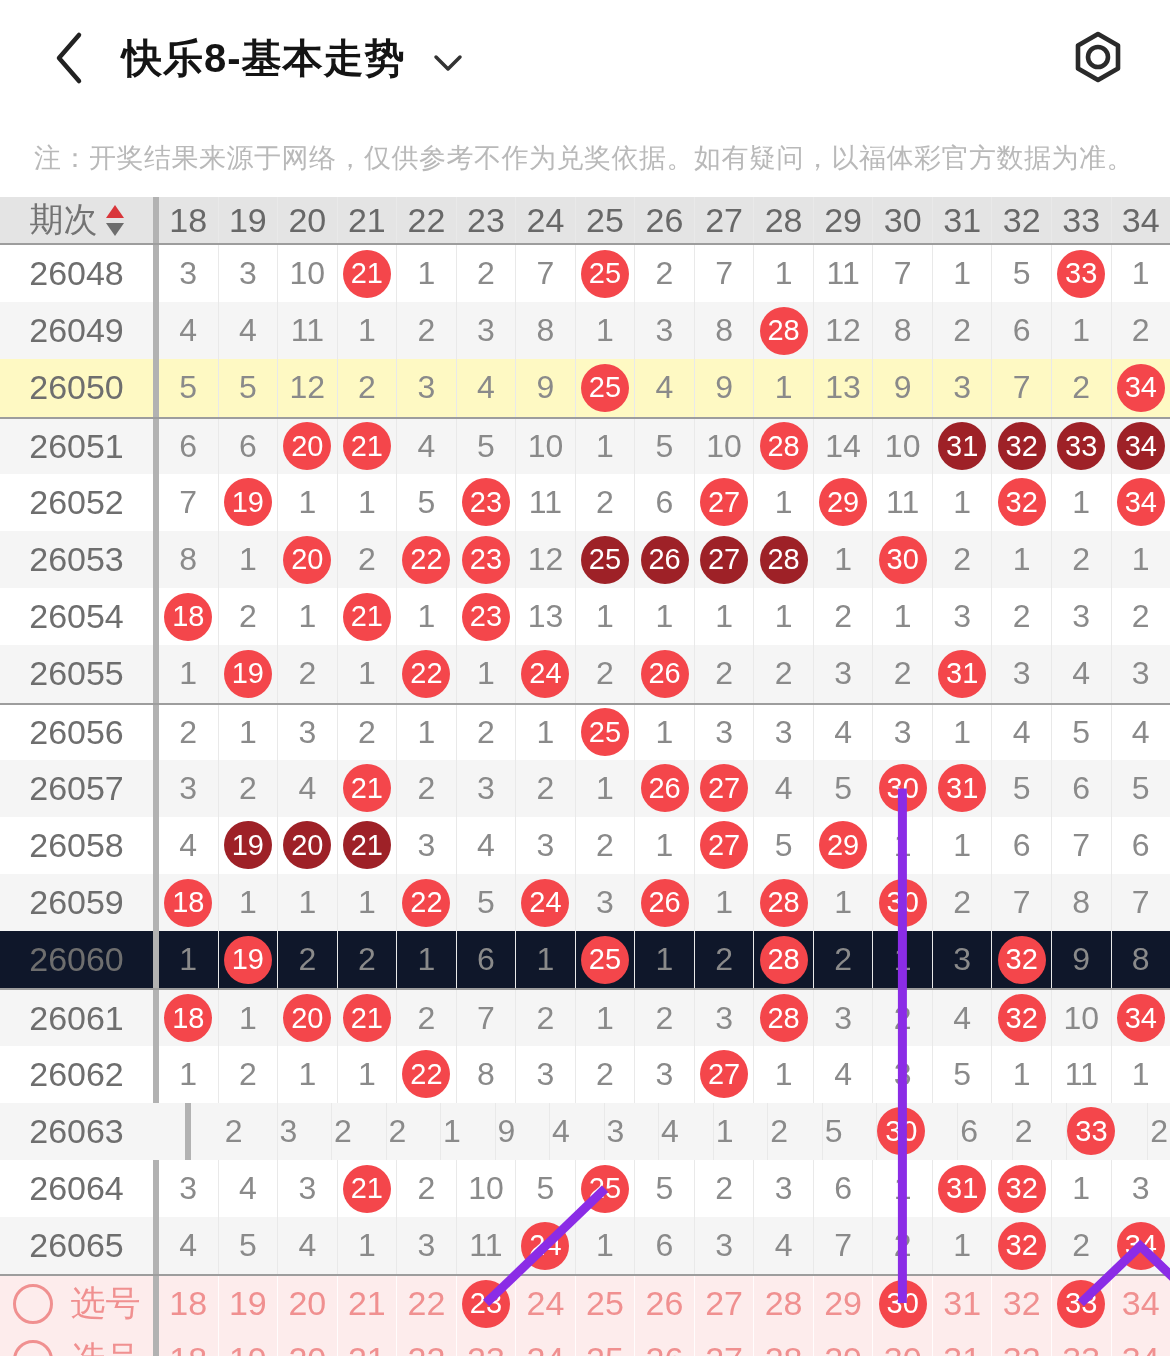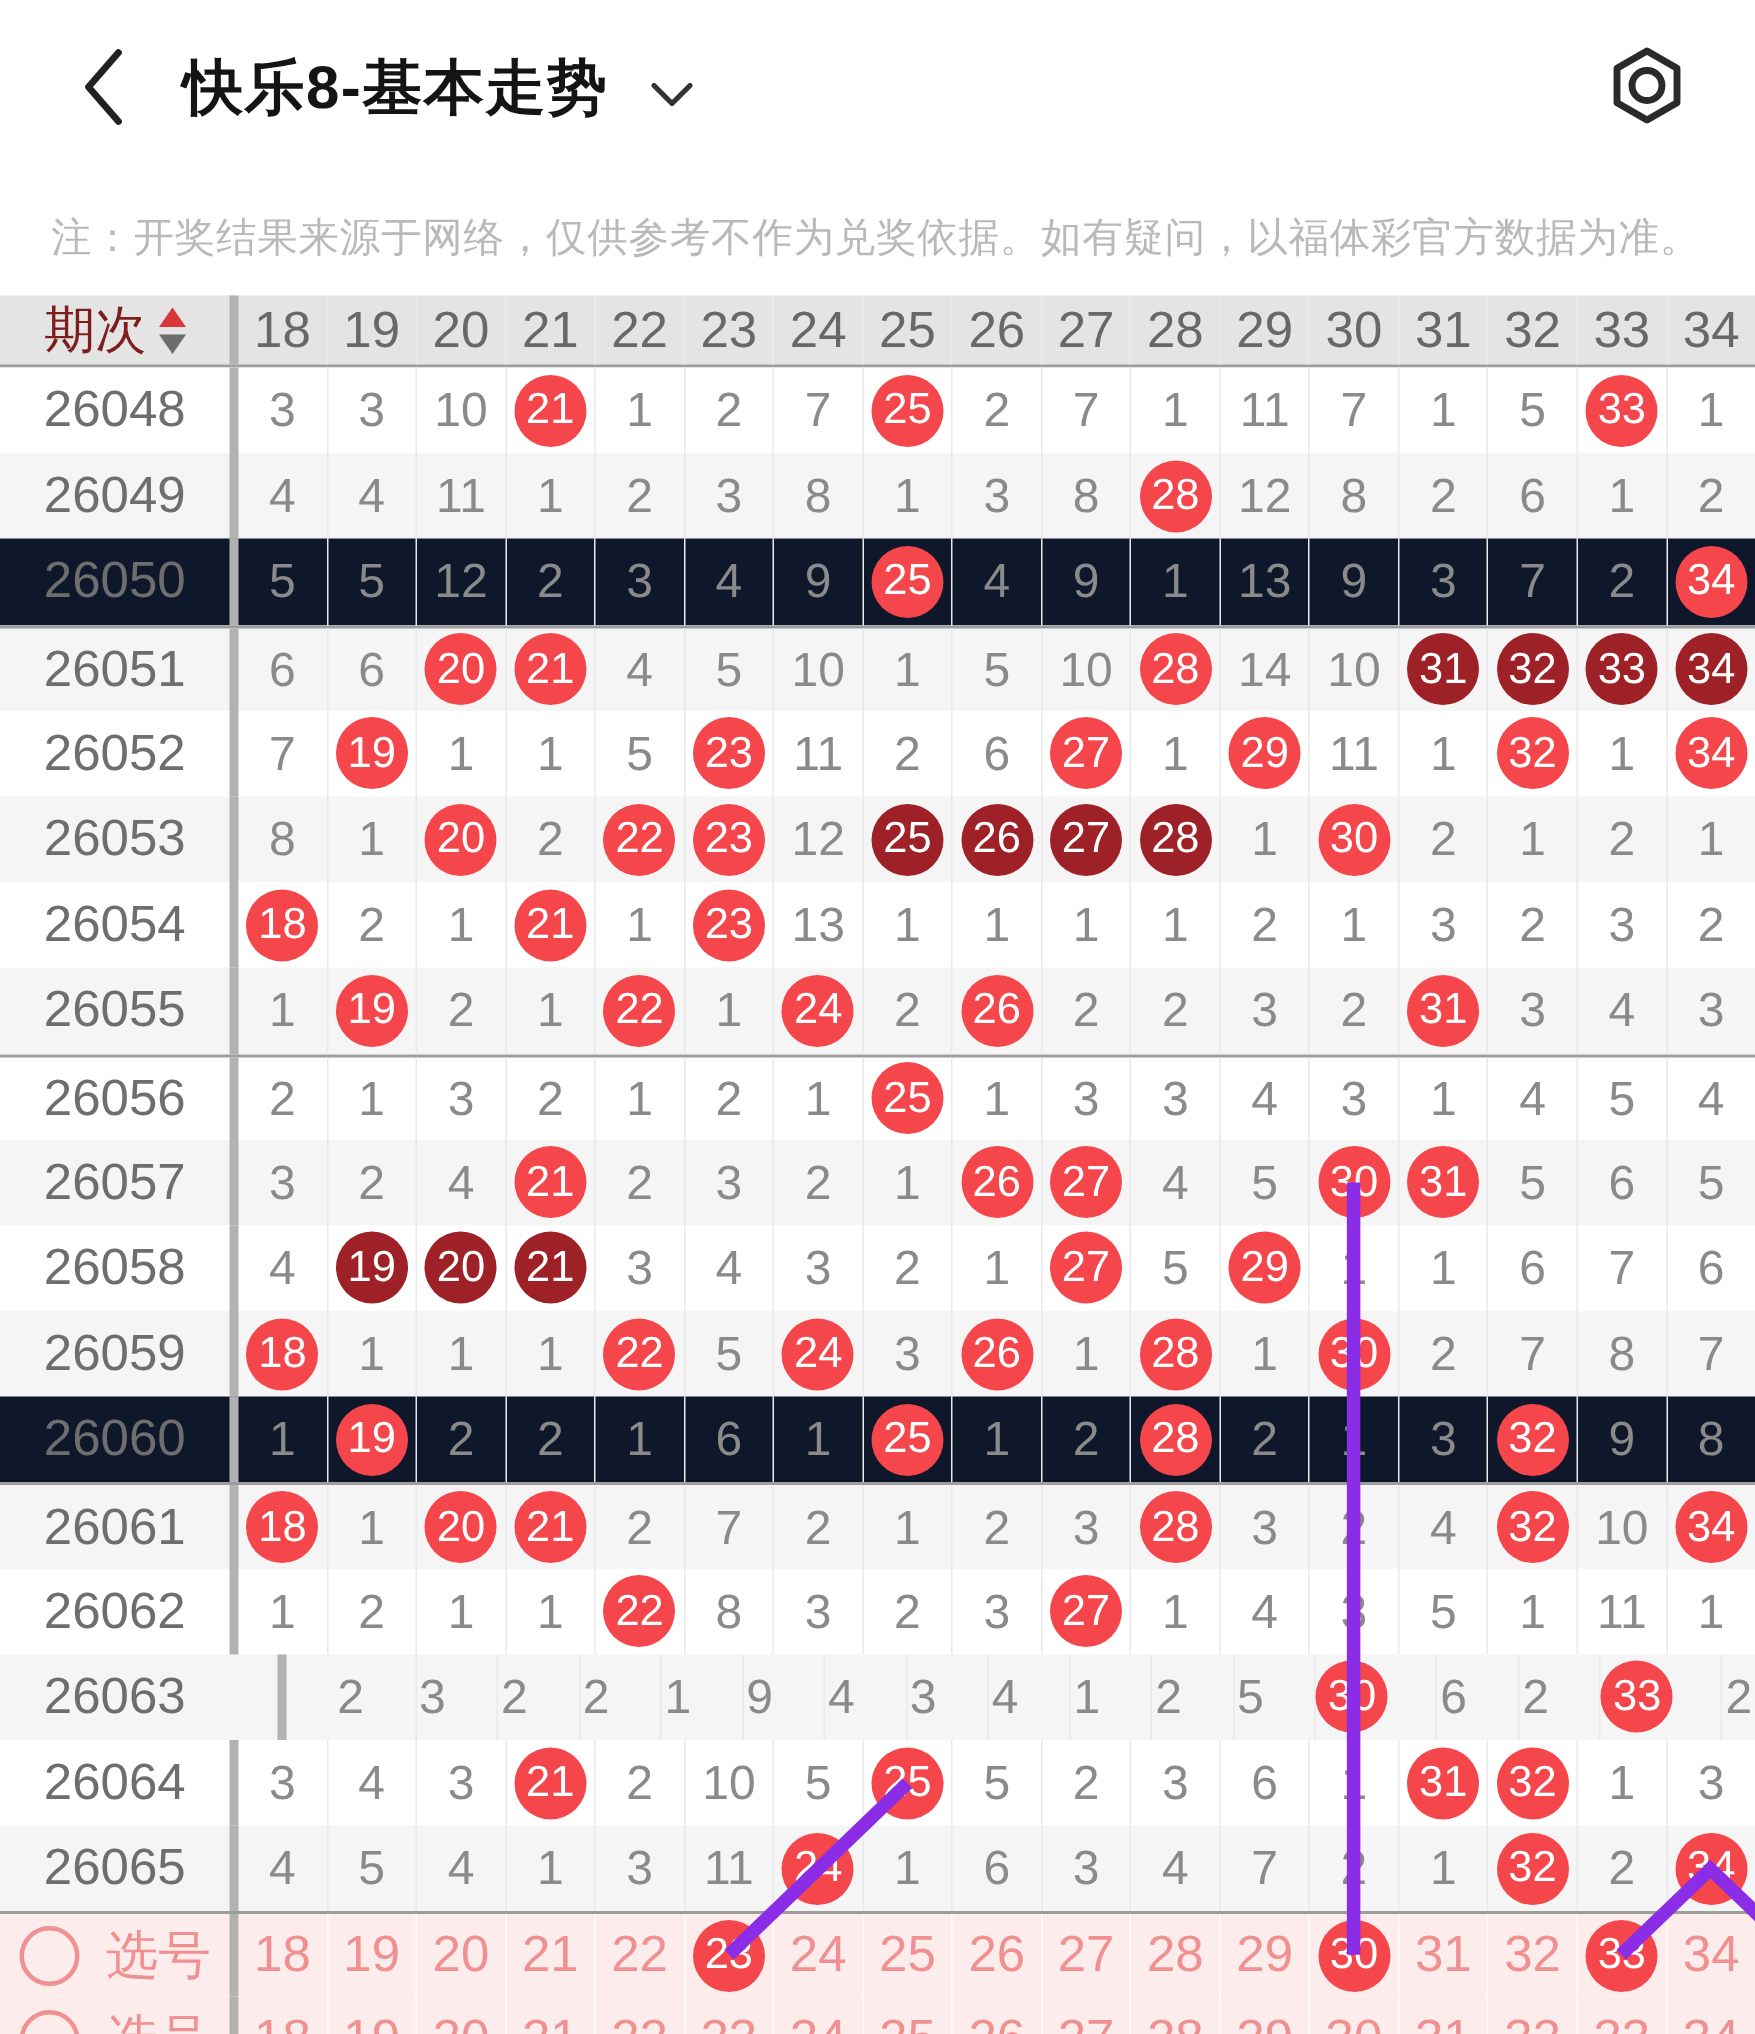--- a/index.html
+++ b/index.html
@@ -17,21 +17,21 @@
   #table{position:absolute;top:197px;left:0;width:1170px;}
   .row{display:flex;width:1170px;box-sizing:border-box;}
   .pcell{width:153px;flex:0 0 153px;display:flex;align-items:center;justify-content:center;
          font-size:34px;color:#6e6e6e;}
   .vbar{width:6px;flex:0 0 6px;background:#b2b2b2;}
   .cell{flex:1 1 0;display:flex;align-items:center;justify-content:center;
         font-size:32px;color:#8a8a8a;box-sizing:border-box;position:relative;}
   .row .cell + .cell{border-left:1px solid #e9e9e9;}
   .hrow{background:#e4e4e4;border-bottom:2px solid #9d9d9d;}
   .hrow .cell{font-size:34px;color:#686868;}
-  .hrow .pcell{color:#7f1d1d;font-weight:400;}
+  .hrow .pcell{color:#737373;font-weight:400;}
   .sortico{display:inline-flex;flex-direction:column;margin-left:8px;row-gap:5px;cursor:pointer;}
   .tri-up{width:0;height:0;border-left:9px solid transparent;border-right:9px solid transparent;border-bottom:13px solid #d9363a;}
   .tri-dn{width:0;height:0;border-left:9px solid transparent;border-right:9px solid transparent;border-top:13px solid #6d6d6d;}
   .circ{display:flex;align-items:center;justify-content:center;width:48px;height:48px;border-radius:50%;
         font-size:29px;color:#fff;}
   .c-red{background:#f4464b;}
   .c-dark{background:#9e2127;}
   
   .selrow{background:#fdecec;}
   .selrow .cell{color:#f09090;font-size:34px;}
@@ -132,21 +132,21 @@
         <div class="cell">
           <span class="circ c-red">28</span>
         </div>
         <div class="cell">12</div>
         <div class="cell">8</div>
         <div class="cell">2</div>
         <div class="cell">6</div>
         <div class="cell">1</div>
         <div class="cell">2</div>
       </div>
-      <div class="row" style="height: 57.2px; background: #0f172a;">
+      <div class="row" style="height: 57.2px; background: #fef9c3;">
         <div class="pcell">26050</div>
         <div class="vbar"></div>
         <div class="cell">5</div>
         <div class="cell">5</div>
         <div class="cell">12</div>
         <div class="cell">2</div>
         <div class="cell">3</div>
         <div class="cell">4</div>
         <div class="cell">9</div>
         <div class="cell">

